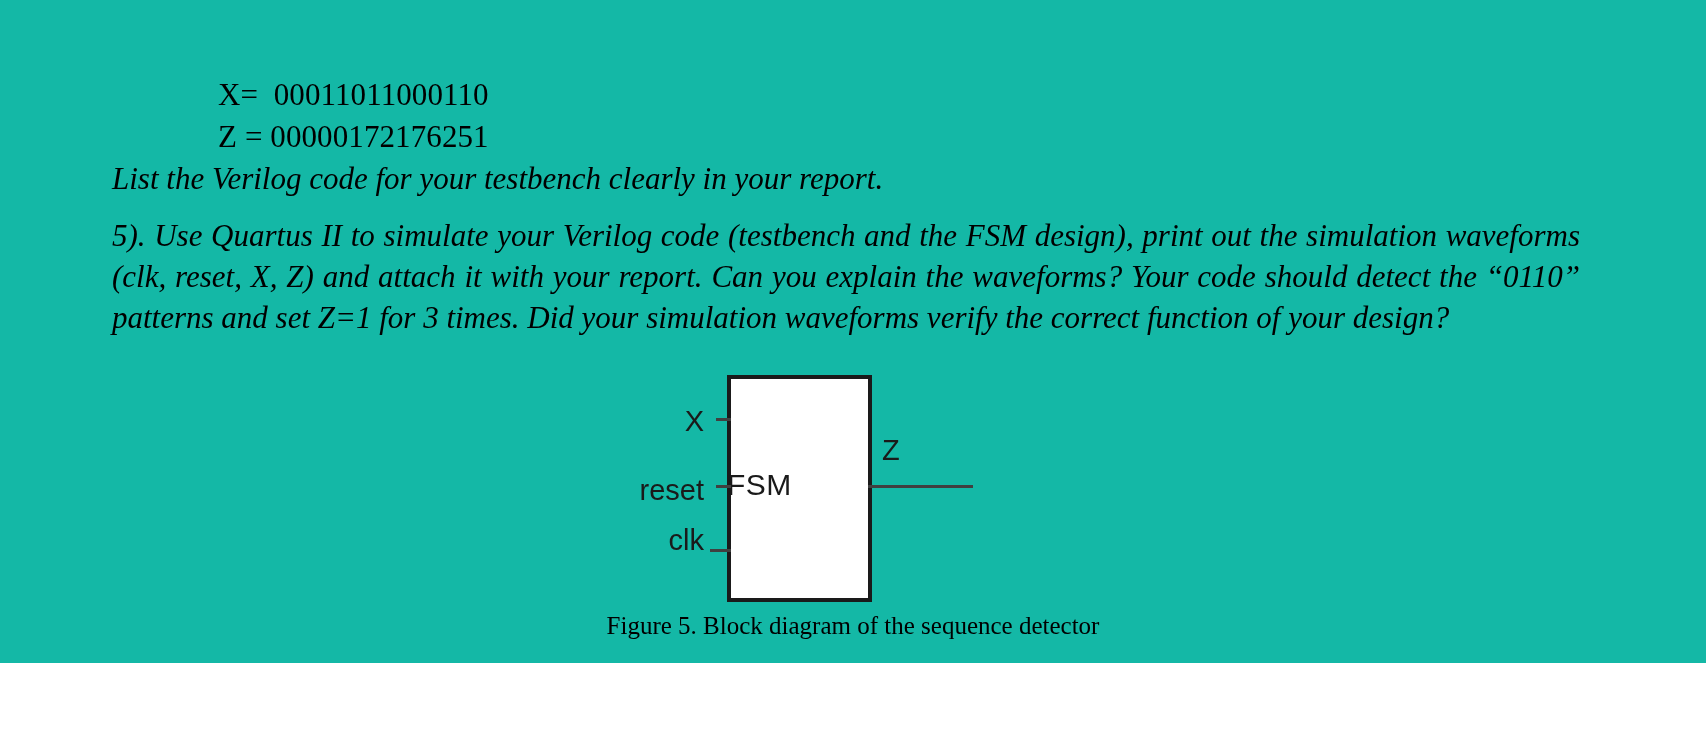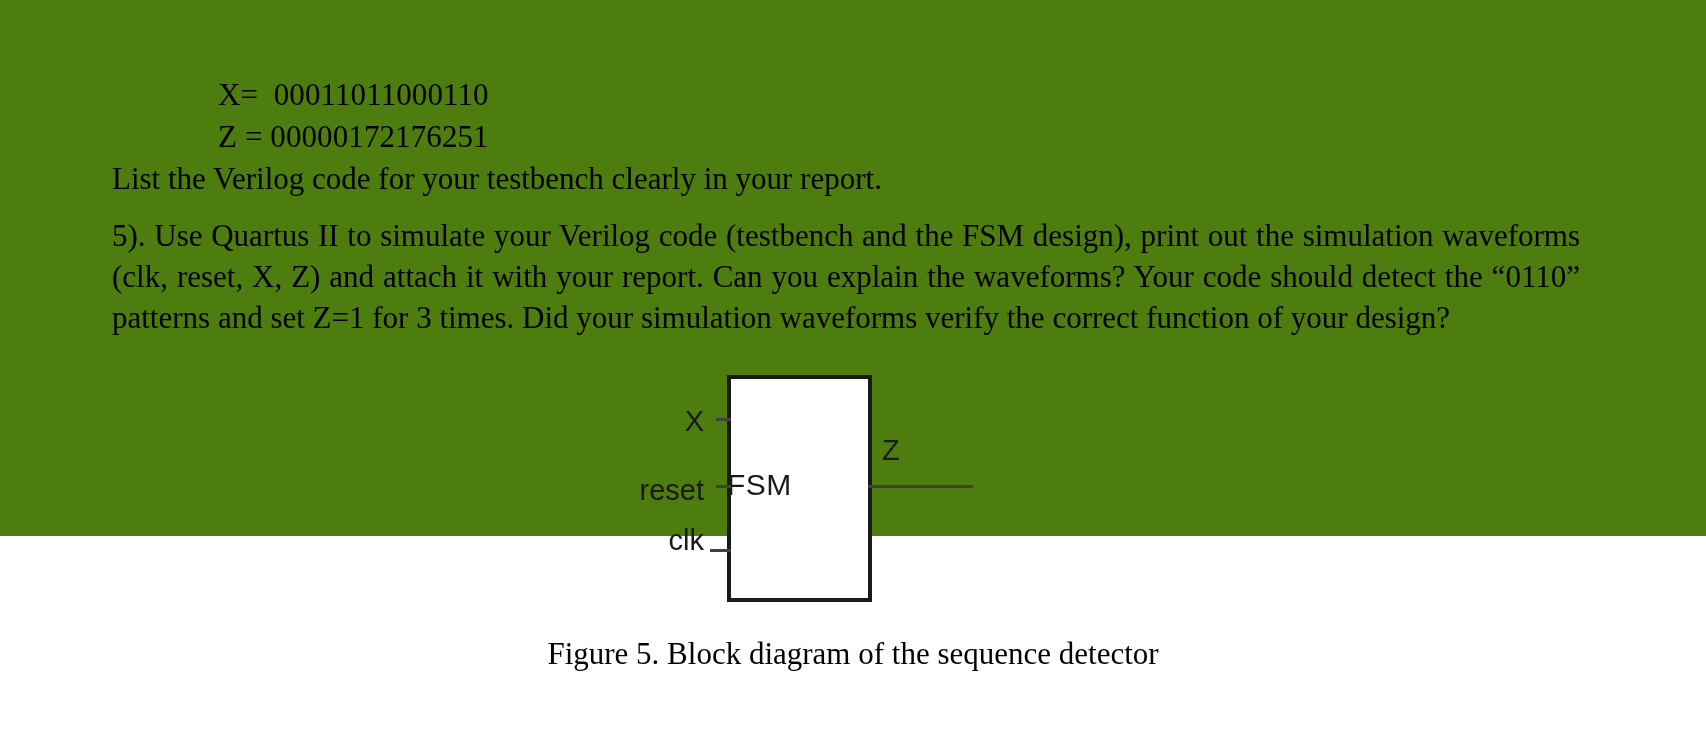--- a/index.html
+++ b/index.html
@@ -14,22 +14,22 @@
     font-family: "Liberation Serif", "DejaVu Serif", serif;
     color: #000000;
     overflow: hidden;
   }
 
   .page {
     position: absolute;
     left: 0;
     top: 0;
     width: 1706px;
-    height: 536px;
-    background: #4d7c0f;
+    height: 663px;
+    background: #14b8a6;
   }
 
   .content {
     position: absolute;
     left: 112px;
     top: 74px;
     width: 1468px;
   }
 
   
@@ -41,20 +41,21 @@
     letter-spacing: 0.1px;
   }
 
   
   .para {
     font-size: 31px;
     line-height: 41px;
     text-align: justify;
     text-justify: inter-word;
     margin-top: 0;
+    font-style: italic;
   }
   .para-single {
     text-align: left;
   }
   .para-block {
     margin-top: 16px;
   }
 
   
   .figure {
@@ -110,24 +111,24 @@
   }
 
   .label-x    { left: 0px;  top: 33px;  width: 104px; }
   .label-reset{ left: 0px;  top: 102px; width: 104px; }
   .label-clk  { left: 0px;  top: 152px; width: 104px; }
   .label-z    { left: 282px; top: 62px; width: 60px; text-align: left; }
 
   .caption {
     position: absolute;
     left: 0;
-    top: 264px;
+    top: 240px;
     width: 1706px;
     text-align: center;
-    font-size: 31px;
+    font-size: 25px;
     color: #000000;
   }
 </style>
 </head>
 <body>
 
 <div class="page">
 
   <div class="content">
 

